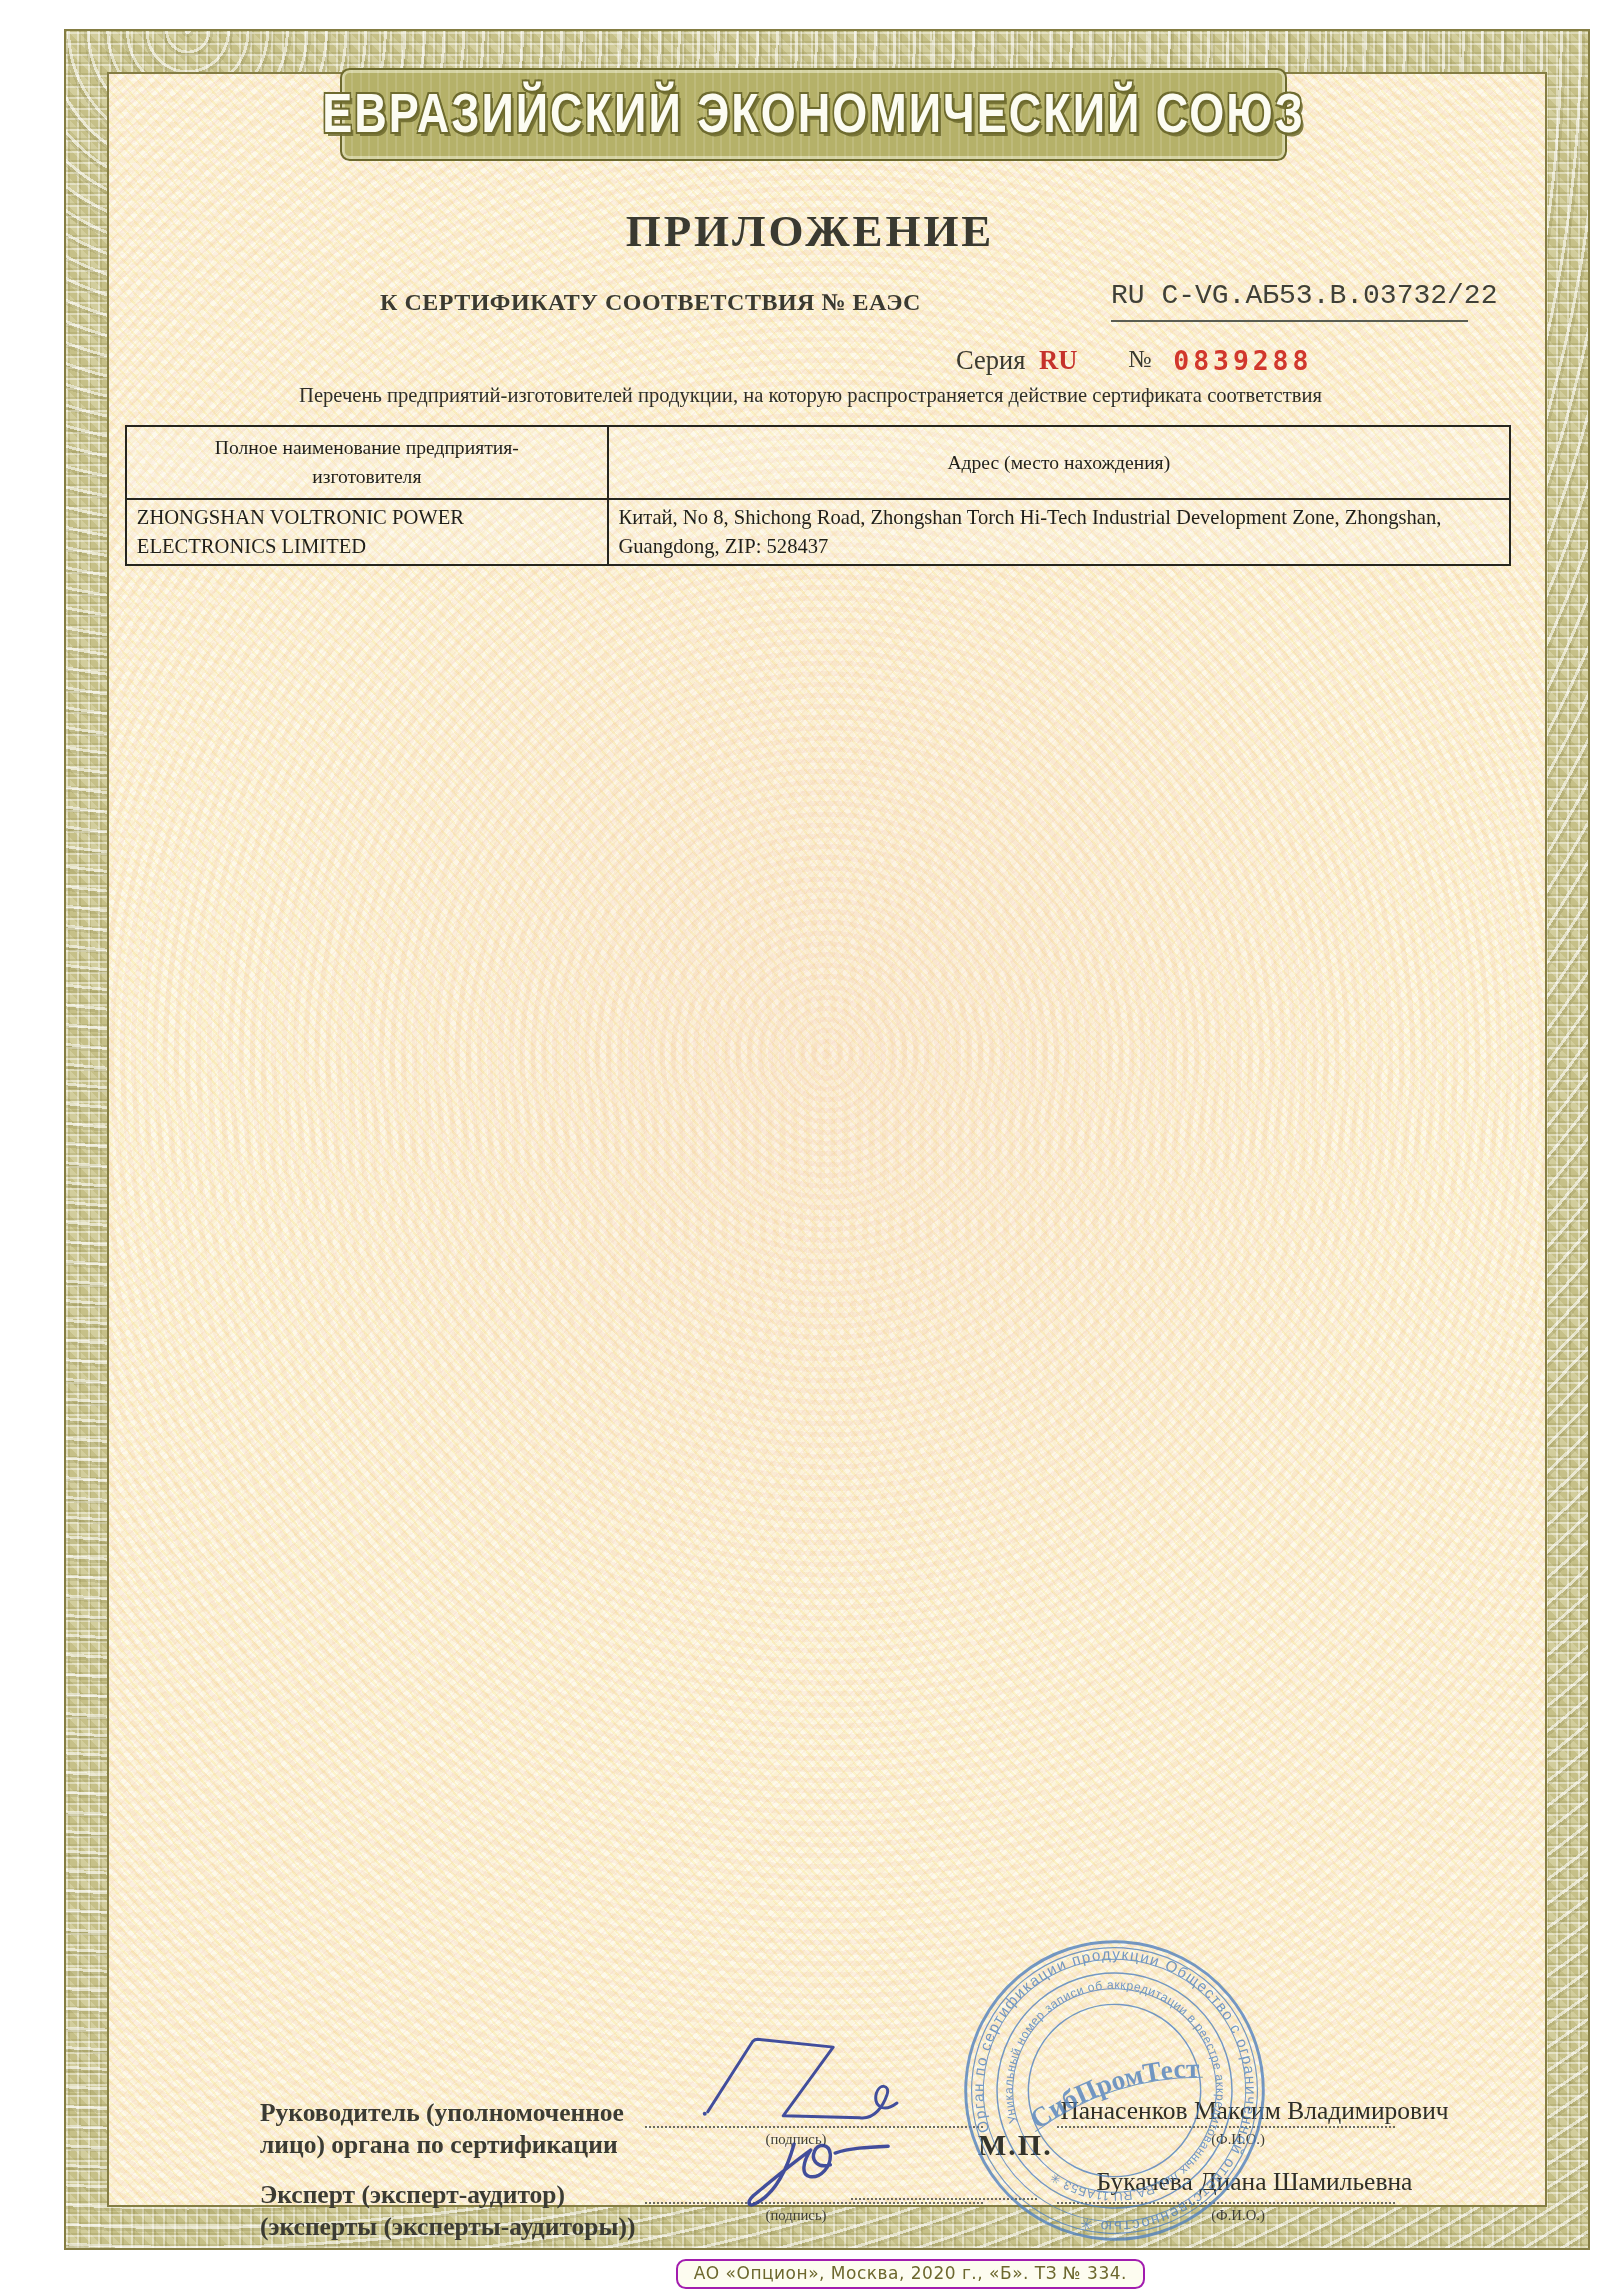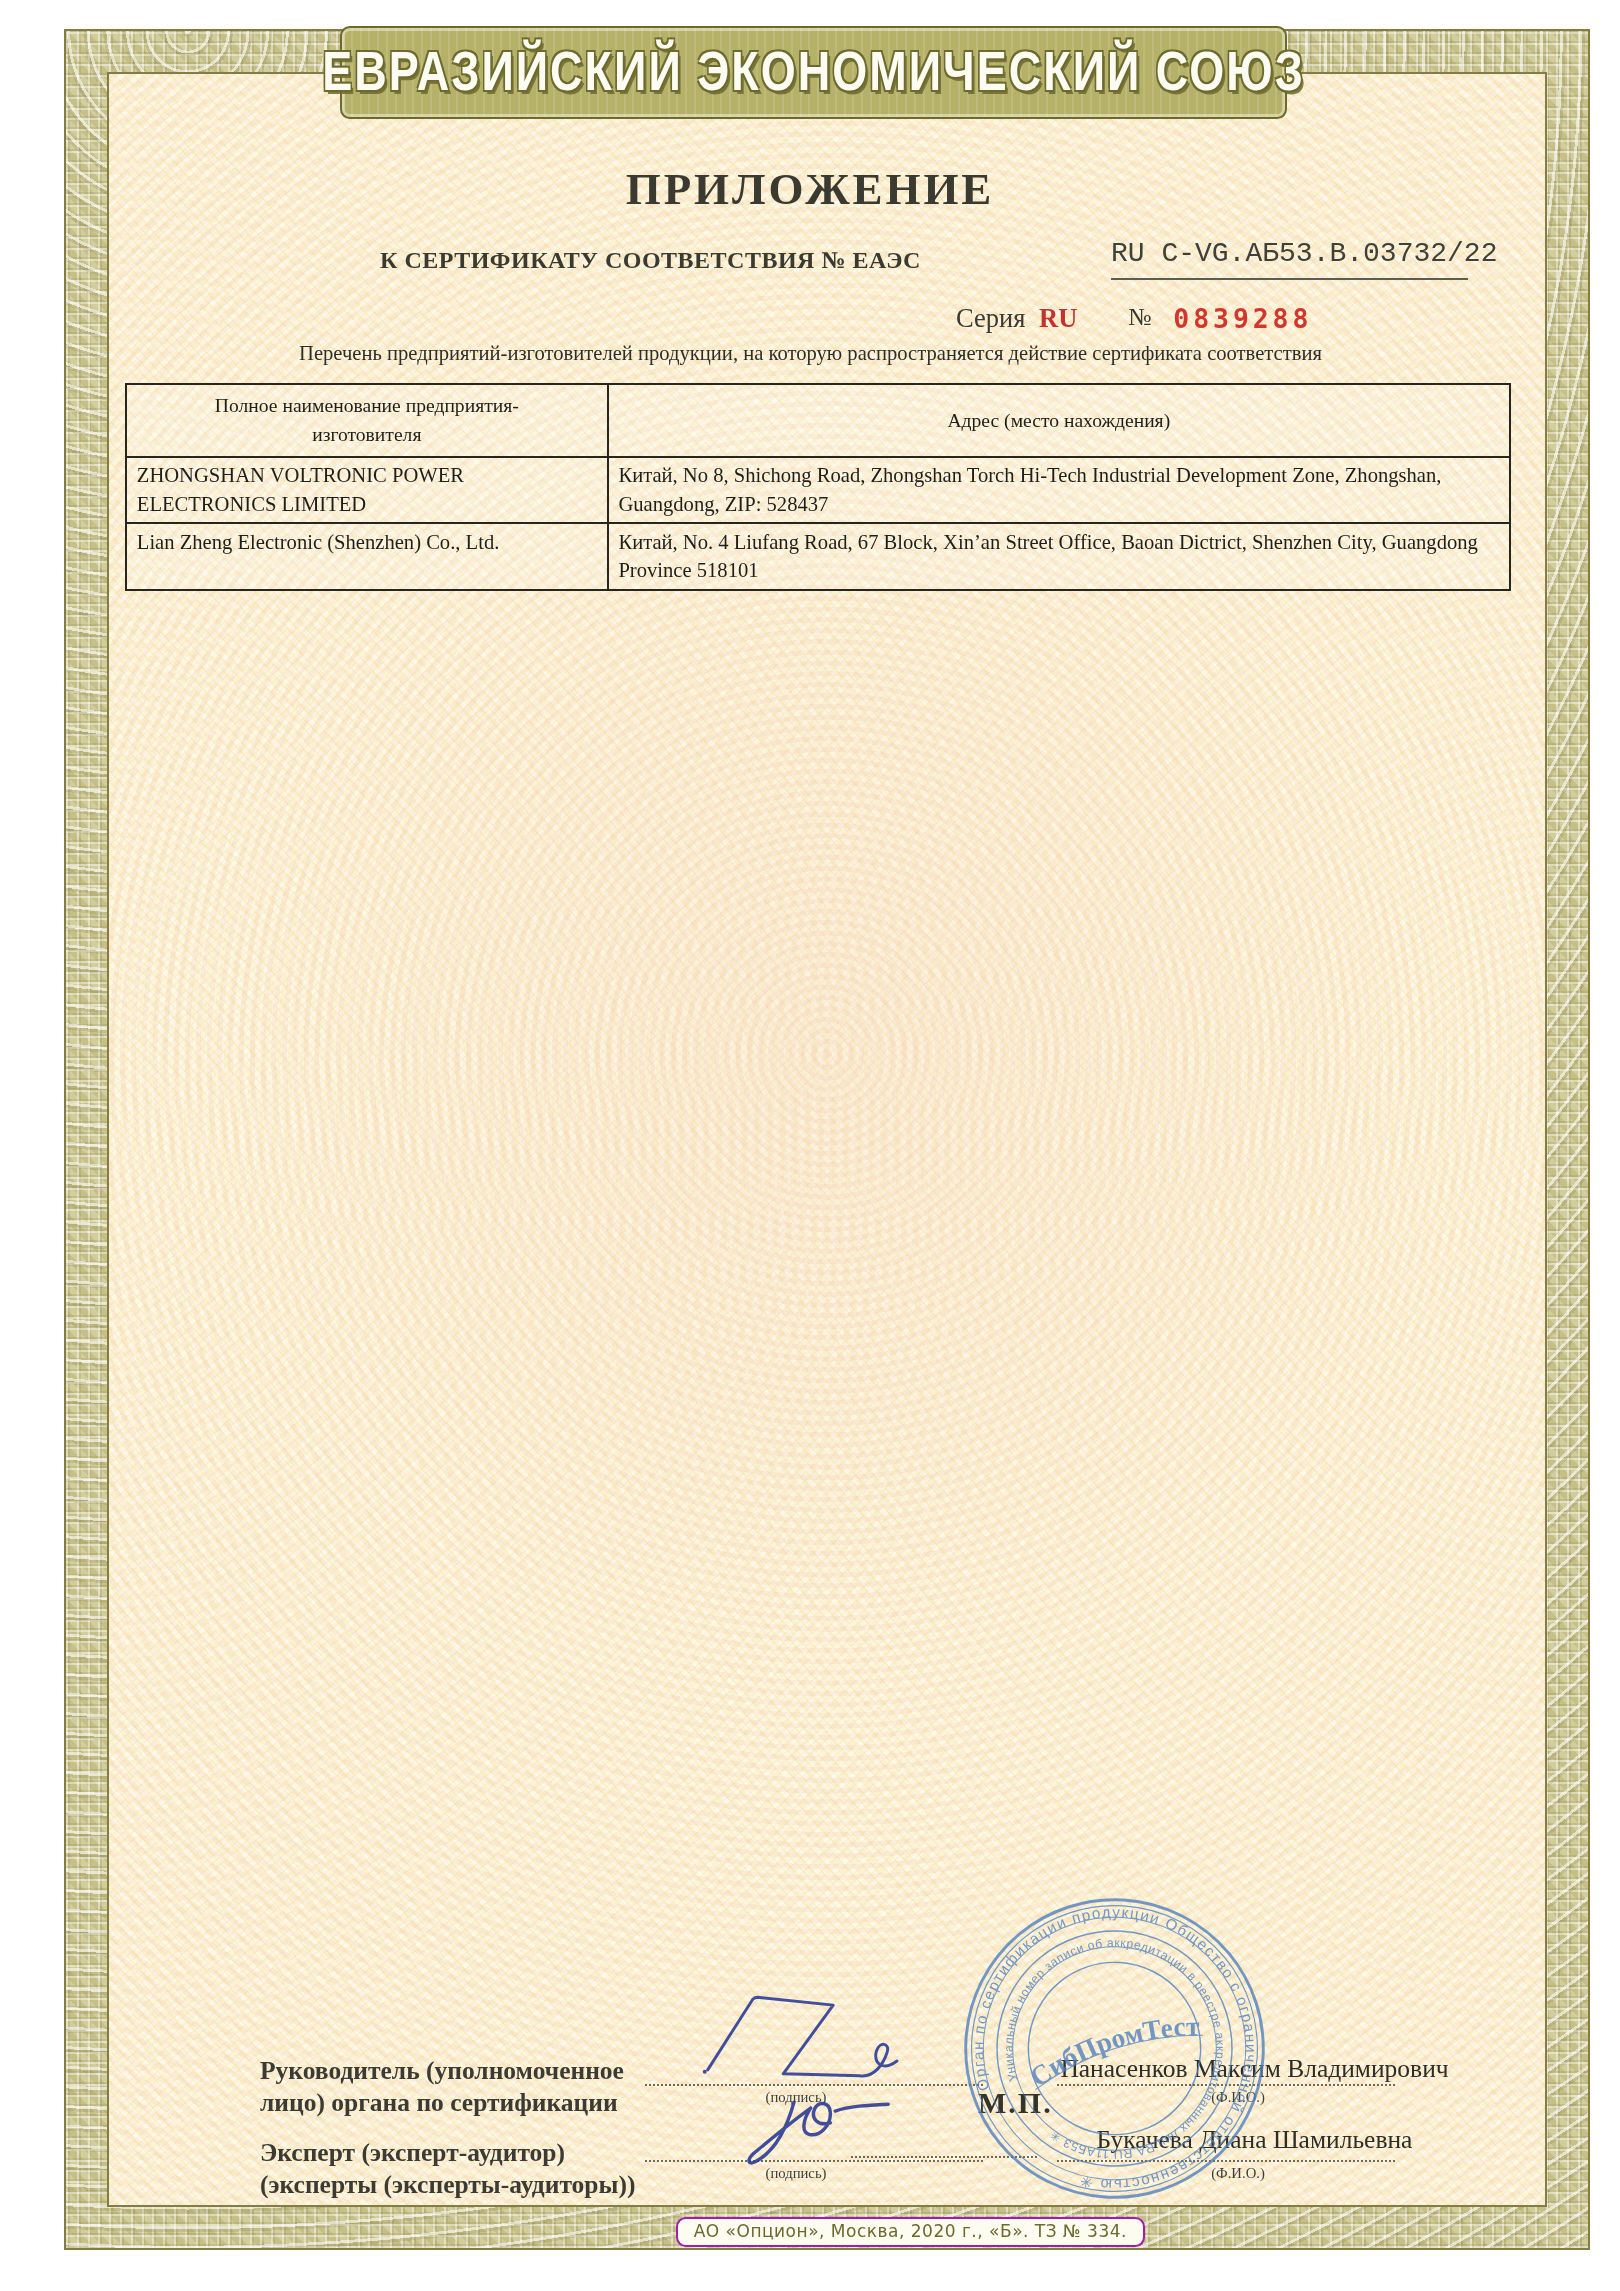--- a/index.html
+++ b/index.html
@@ -22,21 +22,21 @@
     border:2px solid #847d43;
     background-color:#fdf9ea;
     background-image:
       radial-gradient(circle at 50% 46%, rgba(243,196,172,.16) 0, rgba(243,196,172,0) 46%),
       repeating-radial-gradient(circle at 50% 46%, rgba(238,170,150,.12) 0 4.9px, rgba(255,255,255,0) 4.9px 10.8px),
       repeating-radial-gradient(circle at -2% 50%, rgba(240,206,120,.10) 0 5.9px, rgba(255,255,255,0) 5.9px 12.7px),
       repeating-radial-gradient(circle at 102% 50%, rgba(240,206,120,.10) 0 5.9px, rgba(255,255,255,0) 5.9px 12.7px),
       repeating-linear-gradient(48deg, rgba(247,232,120,.28) 0 2px, rgba(255,255,255,0) 2px 6.9px),
       repeating-linear-gradient(-42deg, rgba(248,206,196,.22) 0 1.5px, rgba(255,255,255,0) 1.5px 5.9px);
   }
-  .layer{position:absolute;inset:0;}
+  .layer{position:absolute;inset:0;margin-top:42px;}
   
   .banner{
     position:absolute;left:340px;top:25.5px;width:947px;height:93px;box-sizing:border-box;
     background:
       repeating-linear-gradient(90deg, rgba(255,255,255,.12) 0 2px, rgba(255,255,255,0) 2px 8.8px),
       #b5b169;
     border:2.9px solid #6d6a2e;border-radius:9.8px;
     box-shadow: inset 0 0 0 2.9px rgba(252,252,235,.45);
     display:flex;align-items:center;justify-content:center;
   }
@@ -111,24 +111,20 @@
   <table class="manufacturers">
     <tbody>
         <tr>
       <th><span class="th-inner">Полное наименование предприятия-изготовителя</span></th>
       <th><span class="th-inner">Адрес (место нахождения)</span></th>
     </tr>
     <tr>
       <td class="name-cell"><span>ZHONGSHAN VOLTRONIC POWER ELECTRONICS LIMITED</span></td>
       <td>Китай, No 8, Shichong Road, Zhongshan Torch Hi-Tech Industrial Development Zone, Zhongshan, Guangdong, ZIP: 528437</td>
     </tr>
-    <tr>
-      <td class="name-cell"><span>Lian Zheng Electronic (Shenzhen) Co., Ltd.</span></td>
-      <td>Китай, No. 4 Liufang Road, 67 Block, Xin’an Street Office, Baoan Dictrict, Shenzhen City, Guangdong Province 518101</td>
-    </tr>
   </tbody>
     </table>
 
   <div class="sig-label" id="head-label">
     <div>Руководитель (уполномоченное</div>
     <div>лицо) органа по сертификации</div>
   </div>
   <div class="sig-label" id="expert-label">
     <div>Эксперт (эксперт-аудитор)</div>
     <div>(эксперты (эксперты-аудиторы))</div>

